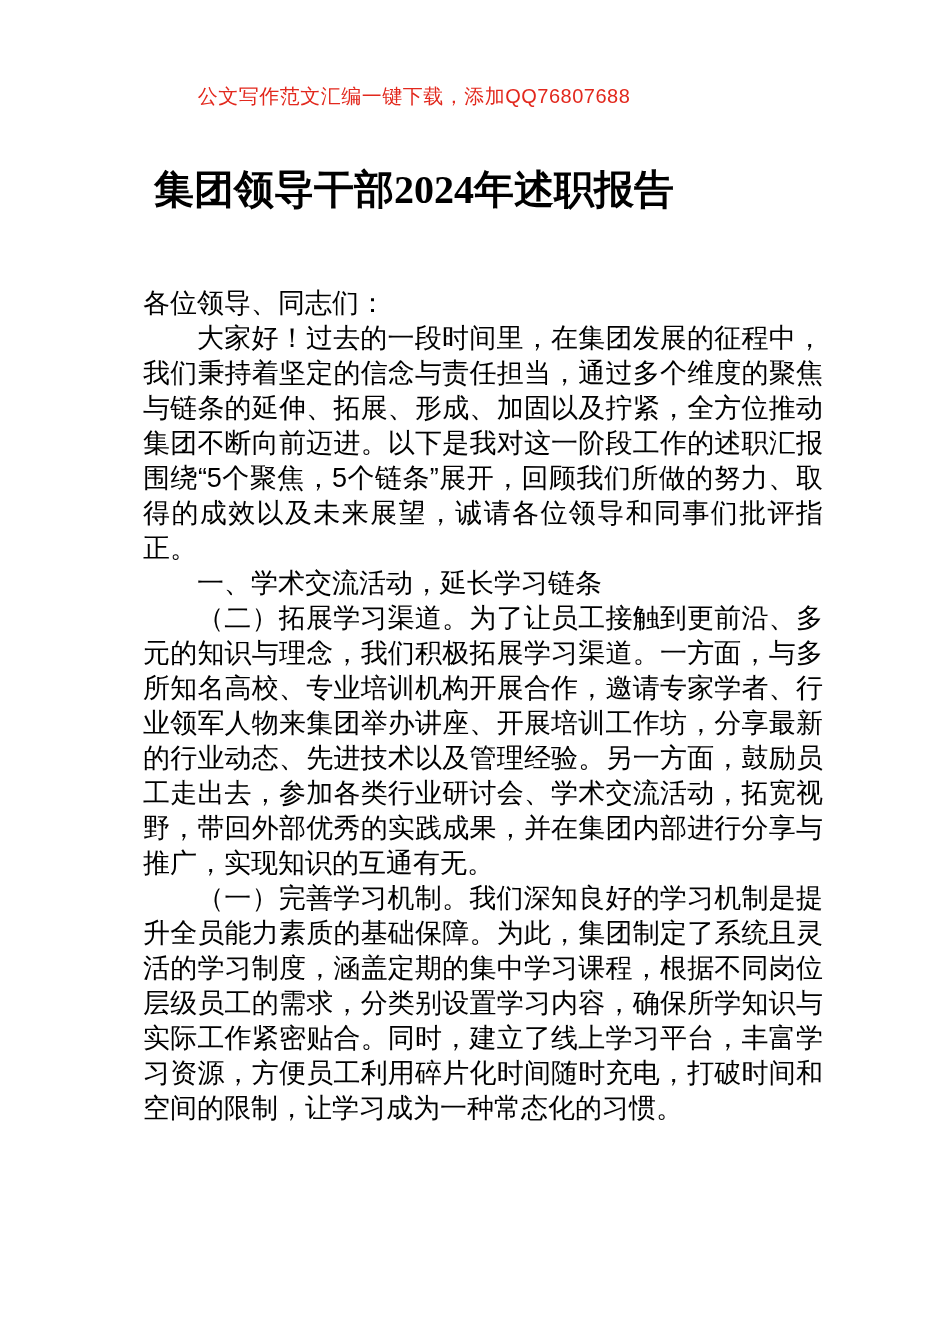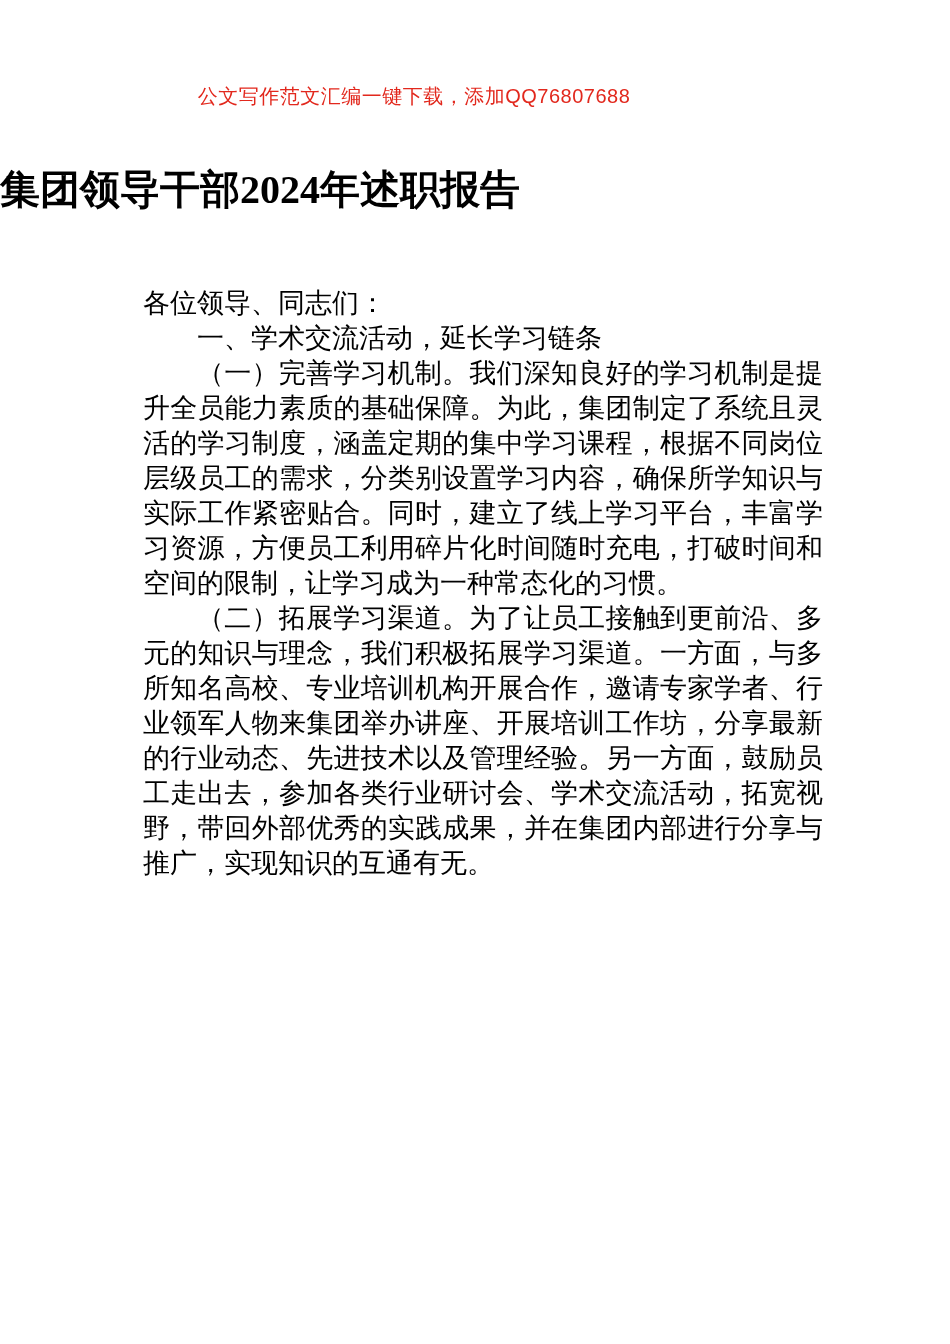--- a/index.html
+++ b/index.html
@@ -24,21 +24,21 @@
     padding-top: 84px;
     text-align: center;
     font-size: 20px;
     line-height: 24px;
     color: #e2281d;
     letter-spacing: 0.5px;
     font-family: "Liberation Sans", sans-serif;
   }
   .doc-title {
     margin: 56px 0 0 0;
-    text-align: left;
+    text-align: center;
     font-size: 40px;
     line-height: 52px;
     font-weight: 600;
     color: #000000;
     font-family: "Liberation Serif", serif;
   }
   .content {
     margin-top: 70px;
     margin-left: 143px;
     width: 680px;
@@ -61,18 +61,19 @@
 <body>
 
 <div class="page">
 
   <div class="notice">公文写作范文汇编一键下载，添加QQ76807688</div>
 
   <h1 class="doc-title">集团领导干部2024年述职报告</h1>
 
   <div class="content">
     <p class="no-indent">各位领导、同志们：</p>
+    <p>大家好！过去的一段时间里，在集团发展的征程中，我们秉持着坚定的信念与责任担当，通过多个维度的聚焦与链条的延伸、拓展、形成、加固以及拧紧，全方位推动集团不断向前迈进。以下是我对这一阶段工作的述职汇报围绕“5个聚焦，5个链条”展开，回顾我们所做的努力、取得的成效以及未来展望，诚请各位领导和同事们批评指正。</p>
     <p>一、学术交流活动，延长学习链条</p>
+    <p>（二）拓展学习渠道。为了让员工接触到更前沿、多元的知识与理念，我们积极拓展学习渠道。一方面，与多所知名高校、专业培训机构开展合作，邀请专家学者、行业领军人物来集团举办讲座、开展培训工作坊，分享最新的行业动态、先进技术以及管理经验。另一方面，鼓励员工走出去，参加各类行业研讨会、学术交流活动，拓宽视野，带回外部优秀的实践成果，并在集团内部进行分享与推广，实现知识的互通有无。</p>
     <p>（一）完善学习机制。我们深知良好的学习机制是提升全员能力素质的基础保障。为此，集团制定了系统且灵活的学习制度，涵盖定期的集中学习课程，根据不同岗位层级员工的需求，分类别设置学习内容，确保所学知识与实际工作紧密贴合。同时，建立了线上学习平台，丰富学习资源，方便员工利用碎片化时间随时充电，打破时间和空间的限制，让学习成为一种常态化的习惯。</p>
-    <p>（二）拓展学习渠道。为了让员工接触到更前沿、多元的知识与理念，我们积极拓展学习渠道。一方面，与多所知名高校、专业培训机构开展合作，邀请专家学者、行业领军人物来集团举办讲座、开展培训工作坊，分享最新的行业动态、先进技术以及管理经验。另一方面，鼓励员工走出去，参加各类行业研讨会、学术交流活动，拓宽视野，带回外部优秀的实践成果，并在集团内部进行分享与推广，实现知识的互通有无。</p>
   </div>
 
 </div>
 
 </body></html>

